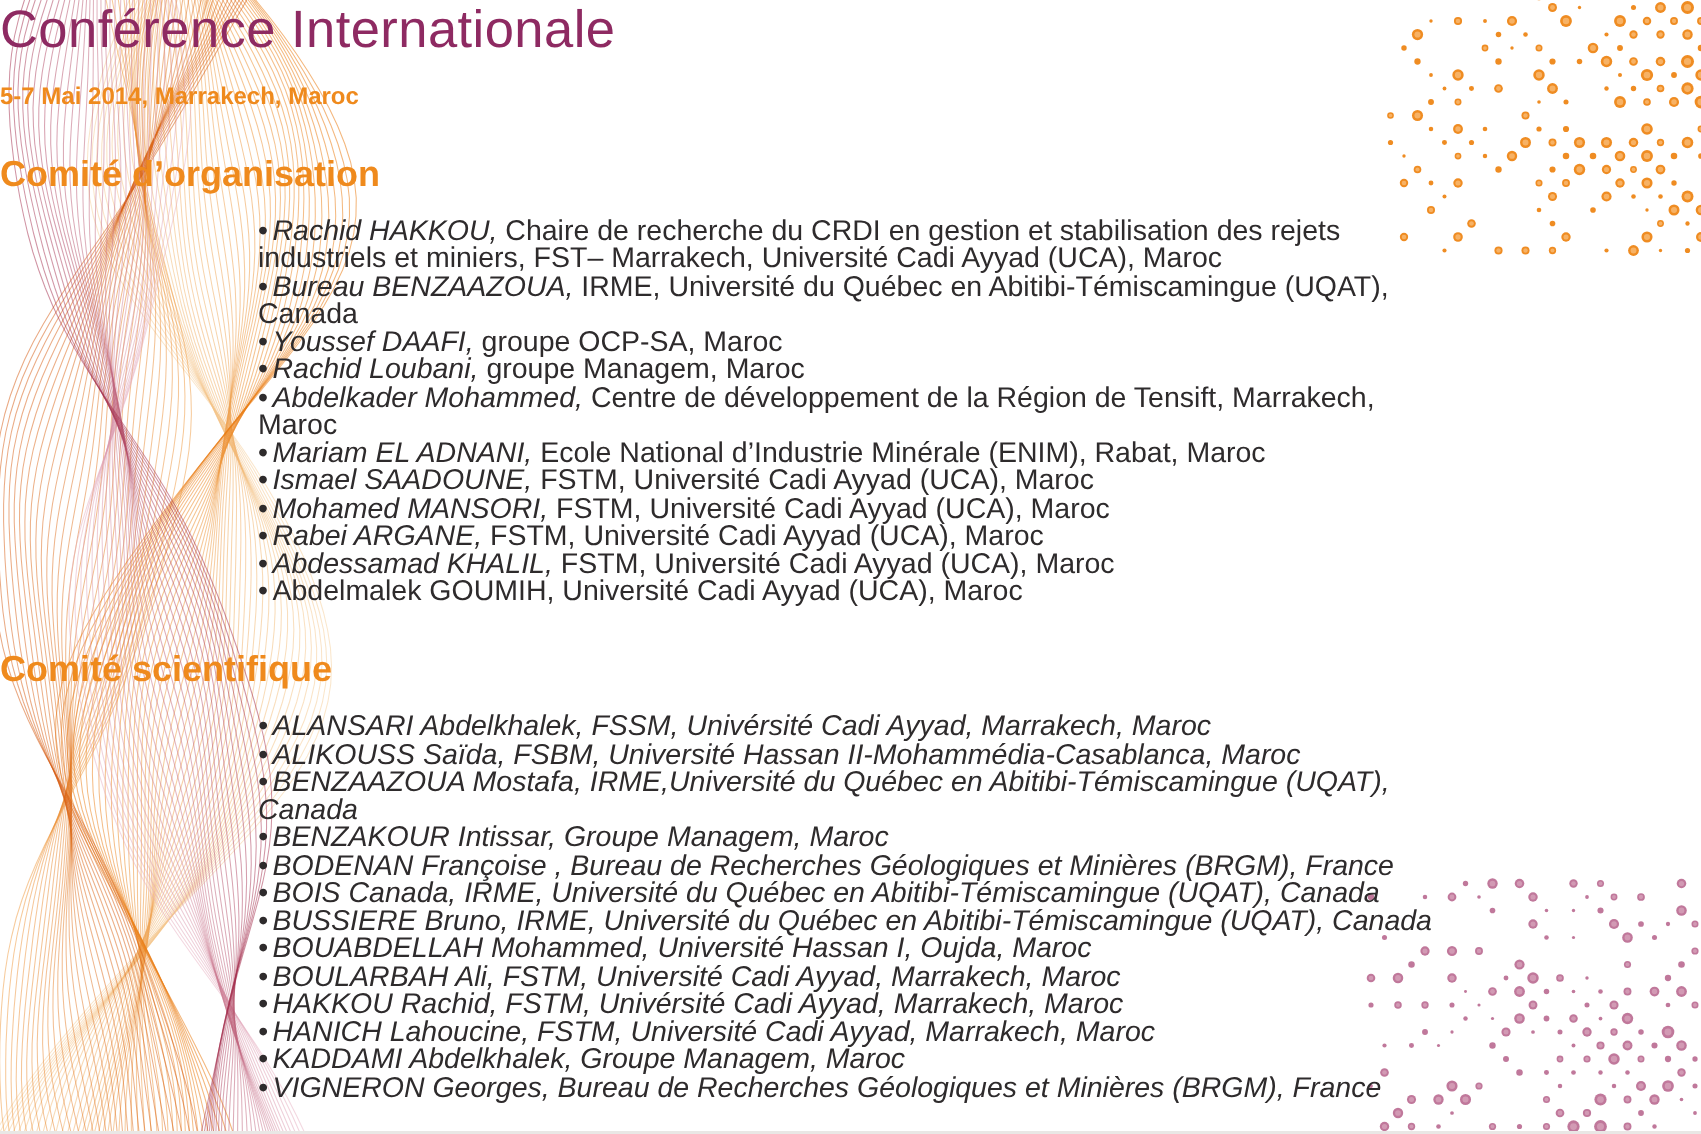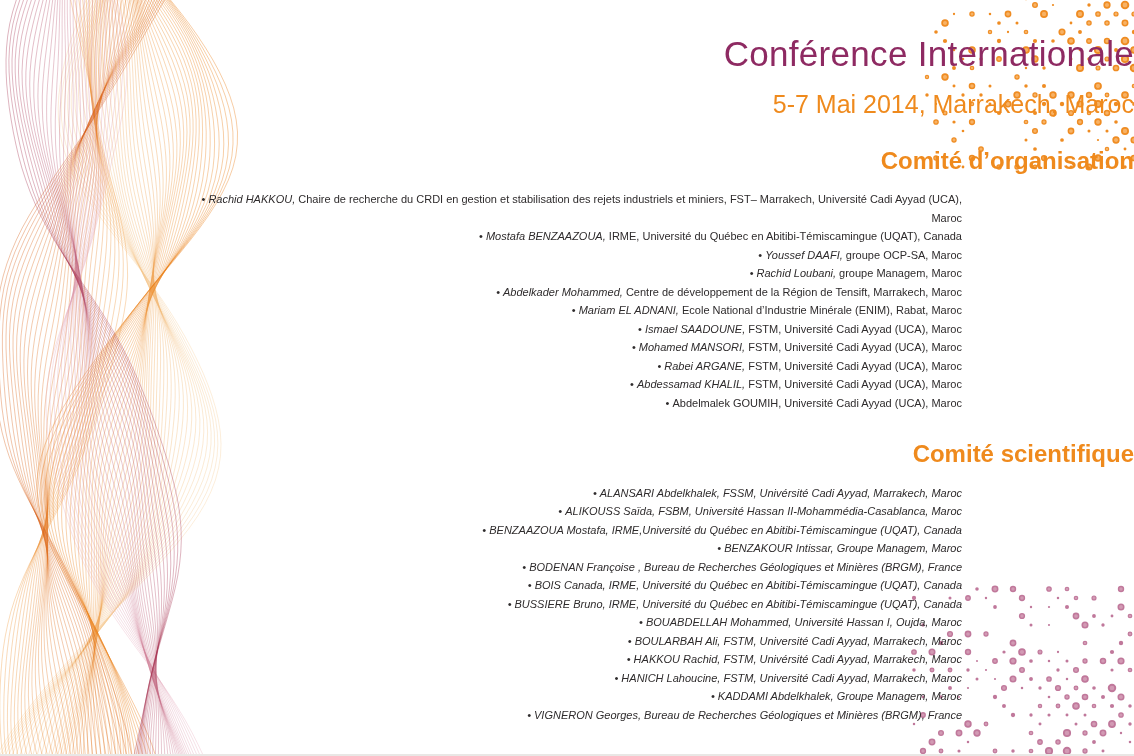--- a/index.html
+++ b/index.html
@@ -14,49 +14,48 @@
     background:#ffffff;
     overflow:hidden;
     font-family:"Liberation Sans", sans-serif;
   }
   .decor-layer{
     position:absolute;left:0;top:0;width:1134px;height:756px;
     z-index:1;pointer-events:none;
   }
   .content{
     position:relative;z-index:2;
-    text-align:right;
-    padding-top:34px;
+    text-align:left;
   }
   .title{
     margin:0;
     font-size:35px;
     font-weight:normal;
     letter-spacing:0.3px;
     color:var(--title-purple);
     line-height:1.15;
   }
   .subtitle{
     margin:16px 0 0;
-    font-size:25px;
-    font-weight:normal;
+    font-size:16px;
+    font-weight:bold;
     color:var(--accent-orange);
     line-height:1.15;
   }
   .sec-heading{
     margin:28px 0 0;
     font-size:24px;
     font-weight:bold;
     color:var(--accent-orange);
     line-height:1.18;
   }
   .sec-list{
     margin:15px auto 0;
     max-width:790px;
-    font-size:11px;
+    font-size:19px;
     line-height:18.5px;
     color:var(--body-text);
   }
   .member{display:block;}
   .bullet{margin-right:3px;}
   .name-italic .member .mname{font-style:italic;}
   .name-italic .member .mname.roman{font-style:normal;}
   .all-italic .member{font-style:italic;}
   .bottom-edge{
     position:absolute;left:0;right:0;bottom:0;height:2px;
@@ -660,21 +659,21 @@
       </svg>
   </div>
 
   <div class="content">
     <h1 class="title">Conférence Internationale</h1>
     <div class="subtitle">5-7 Mai 2014, Marrakech, Maroc</div>
     <div>
         <h2 class="sec-heading">Comité d’organisation</h2>
         <div class="sec-list name-italic">
           <div class="member"><span class="bullet">•</span><span class="mname">Rachid HAKKOU,</span> <span class="maff">Chaire de recherche du CRDI en gestion et stabilisation des rejets industriels et miniers, FST– Marrakech, Université Cadi Ayyad (UCA), Maroc</span></div>
-          <div class="member"><span class="bullet">•</span><span class="mname">Mostafa BENZAAZOUA,</span> <span class="maff">IRME, Université du Québec en Abitibi-Témiscamingue (UQAT), Canada</span></div>
+          <div class="member"><span class="bullet">•</span><span class="mname">Bureau BENZAAZOUA,</span> <span class="maff">IRME, Université du Québec en Abitibi-Témiscamingue (UQAT), Canada</span></div>
           <div class="member"><span class="bullet">•</span><span class="mname">Youssef DAAFI,</span> <span class="maff">groupe OCP-SA, Maroc</span></div>
           <div class="member"><span class="bullet">•</span><span class="mname">Rachid Loubani,</span> <span class="maff">groupe Managem, Maroc</span></div>
           <div class="member"><span class="bullet">•</span><span class="mname">Abdelkader Mohammed,</span> <span class="maff">Centre de développement de la Région de Tensift, Marrakech, Maroc</span></div>
           <div class="member"><span class="bullet">•</span><span class="mname">Mariam EL ADNANI,</span> <span class="maff">Ecole National d’Industrie Minérale (ENIM), Rabat, Maroc</span></div>
           <div class="member"><span class="bullet">•</span><span class="mname">Ismael SAADOUNE,</span> <span class="maff">FSTM, Université Cadi Ayyad (UCA), Maroc</span></div>
           <div class="member"><span class="bullet">•</span><span class="mname">Mohamed MANSORI,</span> <span class="maff">FSTM, Université Cadi Ayyad (UCA), Maroc</span></div>
           <div class="member"><span class="bullet">•</span><span class="mname">Rabei ARGANE,</span> <span class="maff">FSTM, Université Cadi Ayyad (UCA), Maroc</span></div>
           <div class="member"><span class="bullet">•</span><span class="mname">Abdessamad KHALIL,</span> <span class="maff">FSTM, Université Cadi Ayyad (UCA), Maroc</span></div>
           <div class="member"><span class="bullet">•</span><span class="mname roman">Abdelmalek GOUMIH,</span> <span class="maff">Université Cadi Ayyad (UCA), Maroc</span></div>
         </div>

